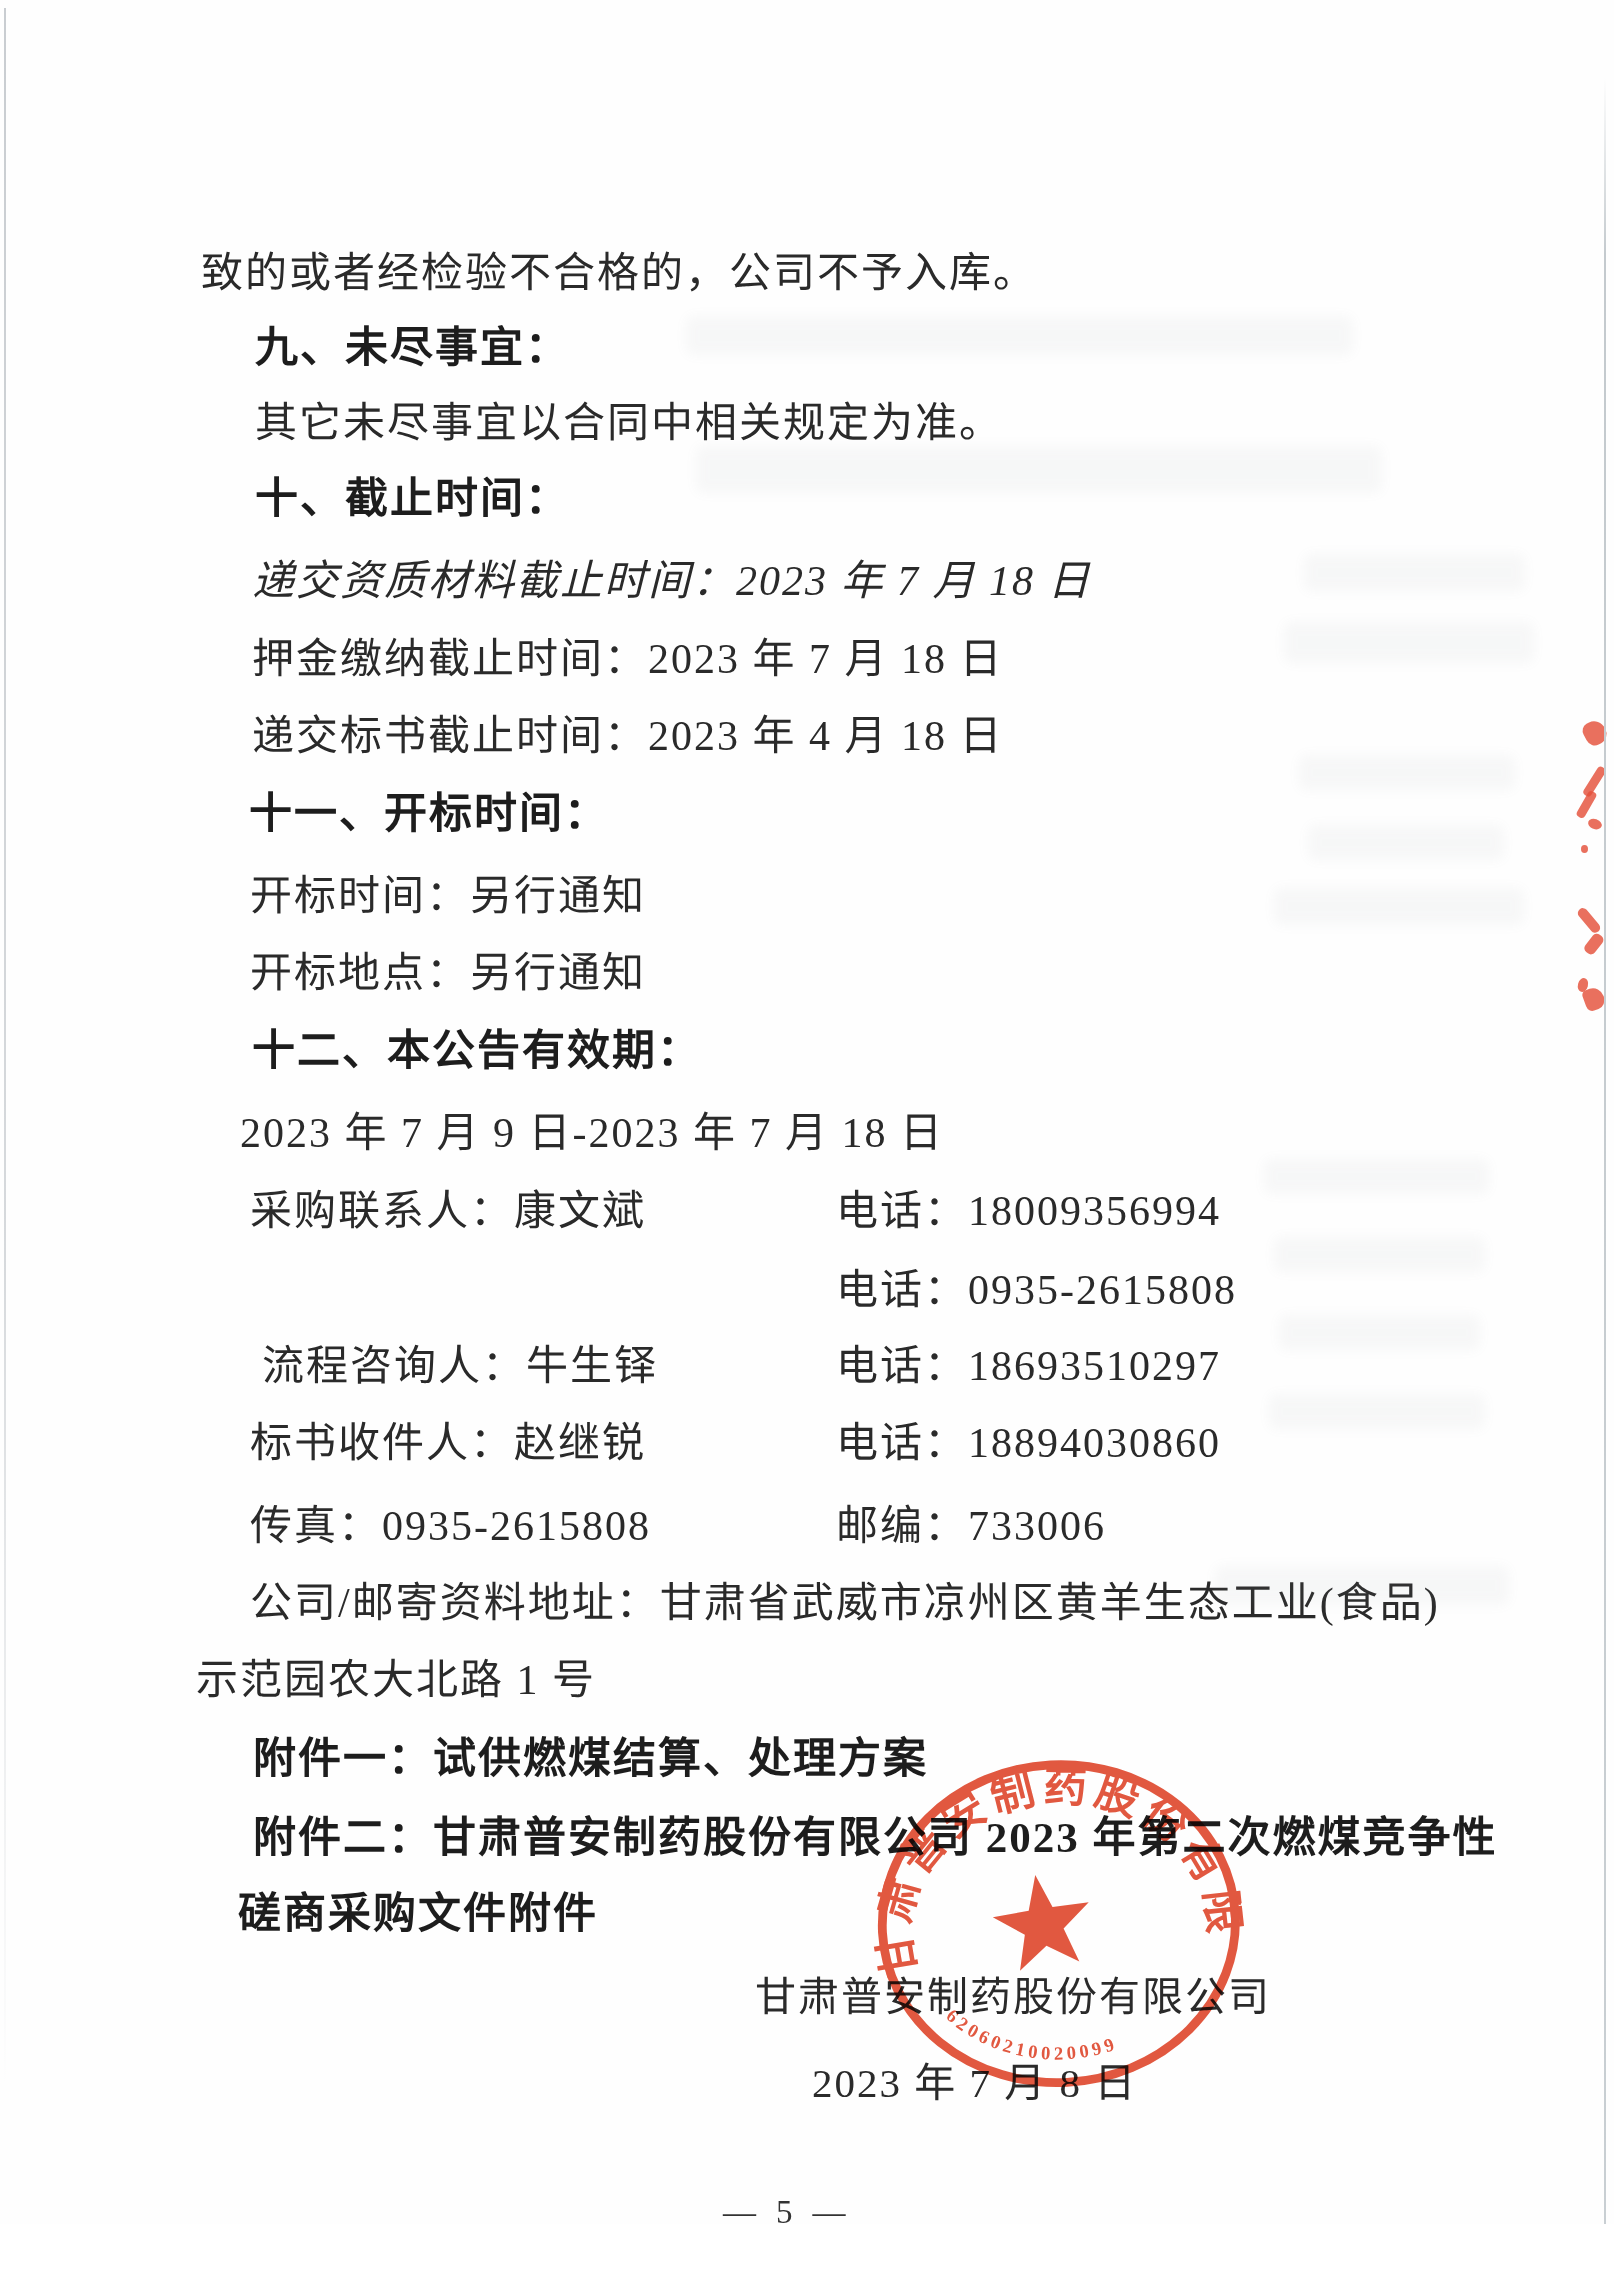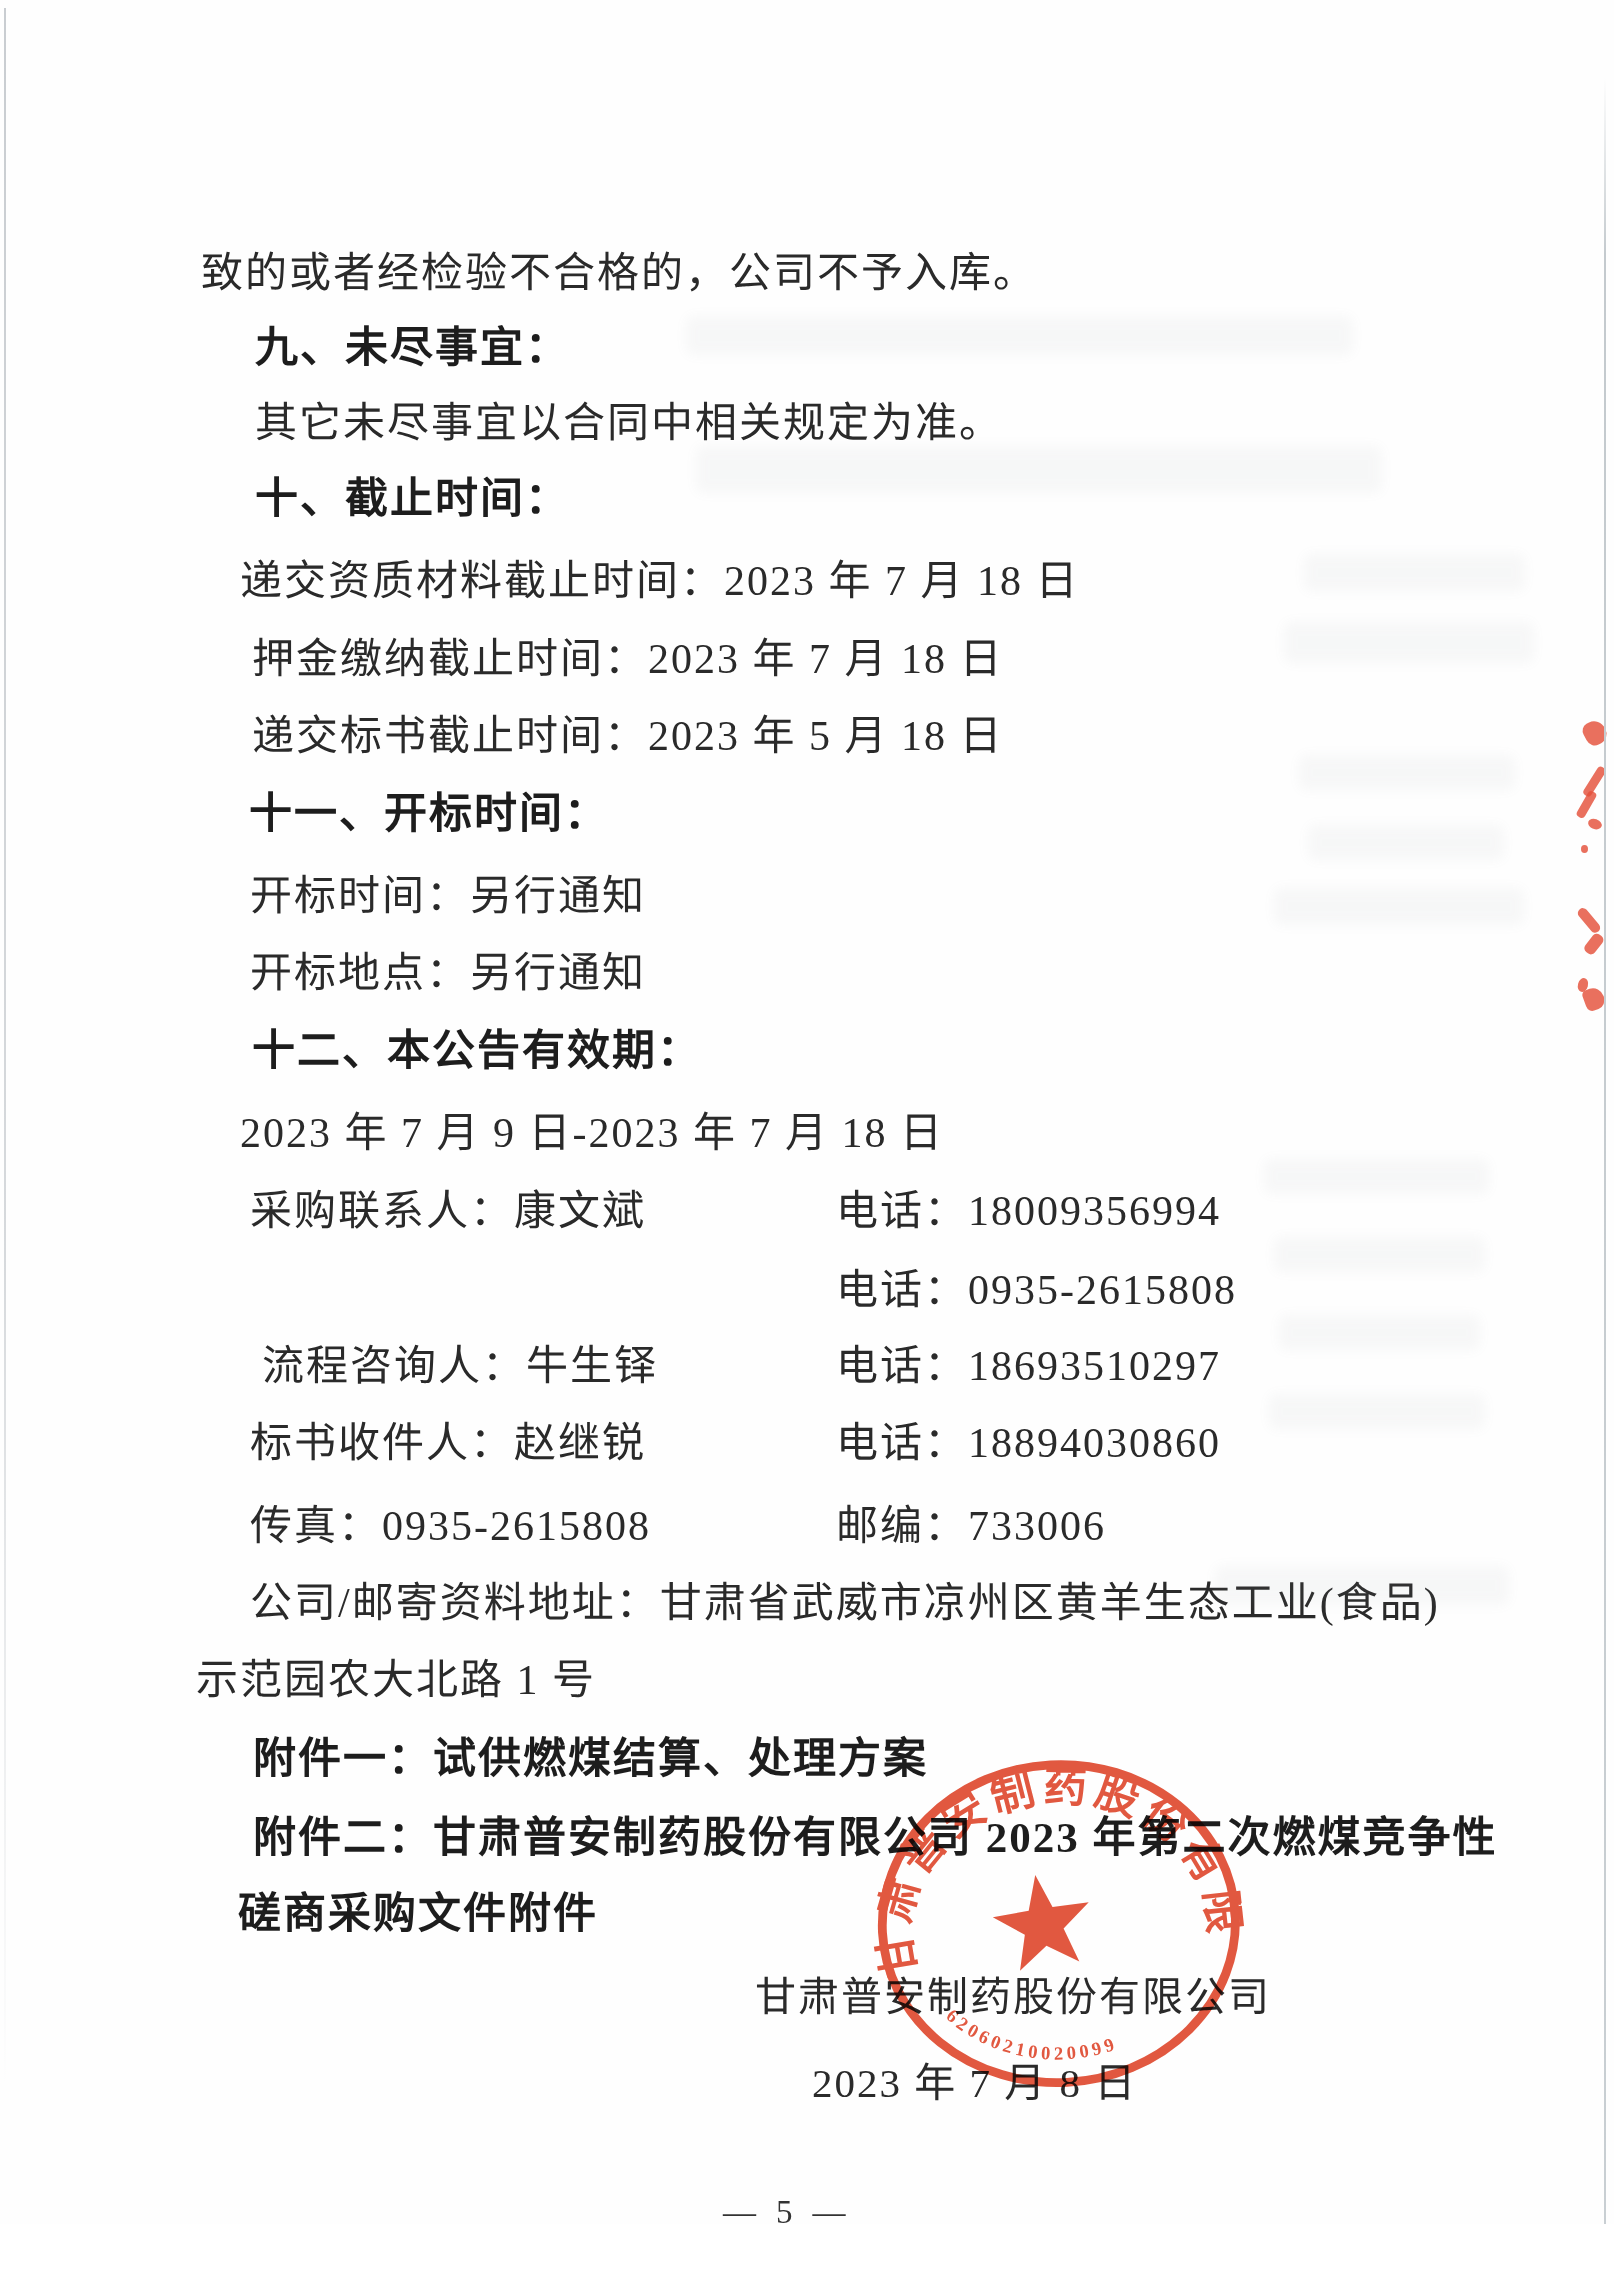--- a/index.html
+++ b/index.html
@@ -46,23 +46,23 @@
 </style>
 </head>
 <body>
 
 <div id="page">
 
   <div class="ln" style="left:201px;top:238px;">致的或者经检验不合格的，公司不予入库。</div>
   <div class="ln hd" style="left:255px;top:312px;">九、未尽事宜：</div>
   <div class="ln" style="left:255px;top:388px;">其它未尽事宜以合同中相关规定为准。</div>
   <div class="ln hd" style="left:255px;top:463px;">十、截止时间：</div>
-  <div class="ln" style="left:240px;top:546px;">递交资质材料截止时间：2023 年 7 月 18 日</div>
+  <div class="ln" style="left:252px;top:546px;font-style:italic;">递交资质材料截止时间：2023 年 7 月 18 日</div>
   <div class="ln" style="left:252px;top:624px;">押金缴纳截止时间：2023 年 7 月 18 日</div>
-  <div class="ln" style="left:252px;top:701px;">递交标书截止时间：2023 年 5 月 18 日</div>
+  <div class="ln" style="left:252px;top:701px;">递交标书截止时间：2023 年 4 月 18 日</div>
   <div class="ln hd" style="left:249px;top:778px;text-align:center;">十一、开标时间：</div>
   <div class="ln" style="left:250px;top:861px;">开标时间：另行通知</div>
   <div class="ln" style="left:250px;top:938px;">开标地点：另行通知</div>
   <div class="ln hd" style="left:252px;top:1015px;">十二、本公告有效期：</div>
   <div class="ln" style="left:240px;top:1098px;">2023 年 7 月 9 日-2023 年 7 月 18 日</div>
 
   <div class="ln" style="left:250px;top:1176px;">采购联系人：康文斌</div>
   <div class="ln" style="left:836px;top:1176px;">电话：18009356994</div>
   <div class="ln" style="left:836px;top:1255px;">电话：0935-2615808</div>
   <div class="ln" style="left:262px;top:1331px;">流程咨询人：牛生铎</div>

